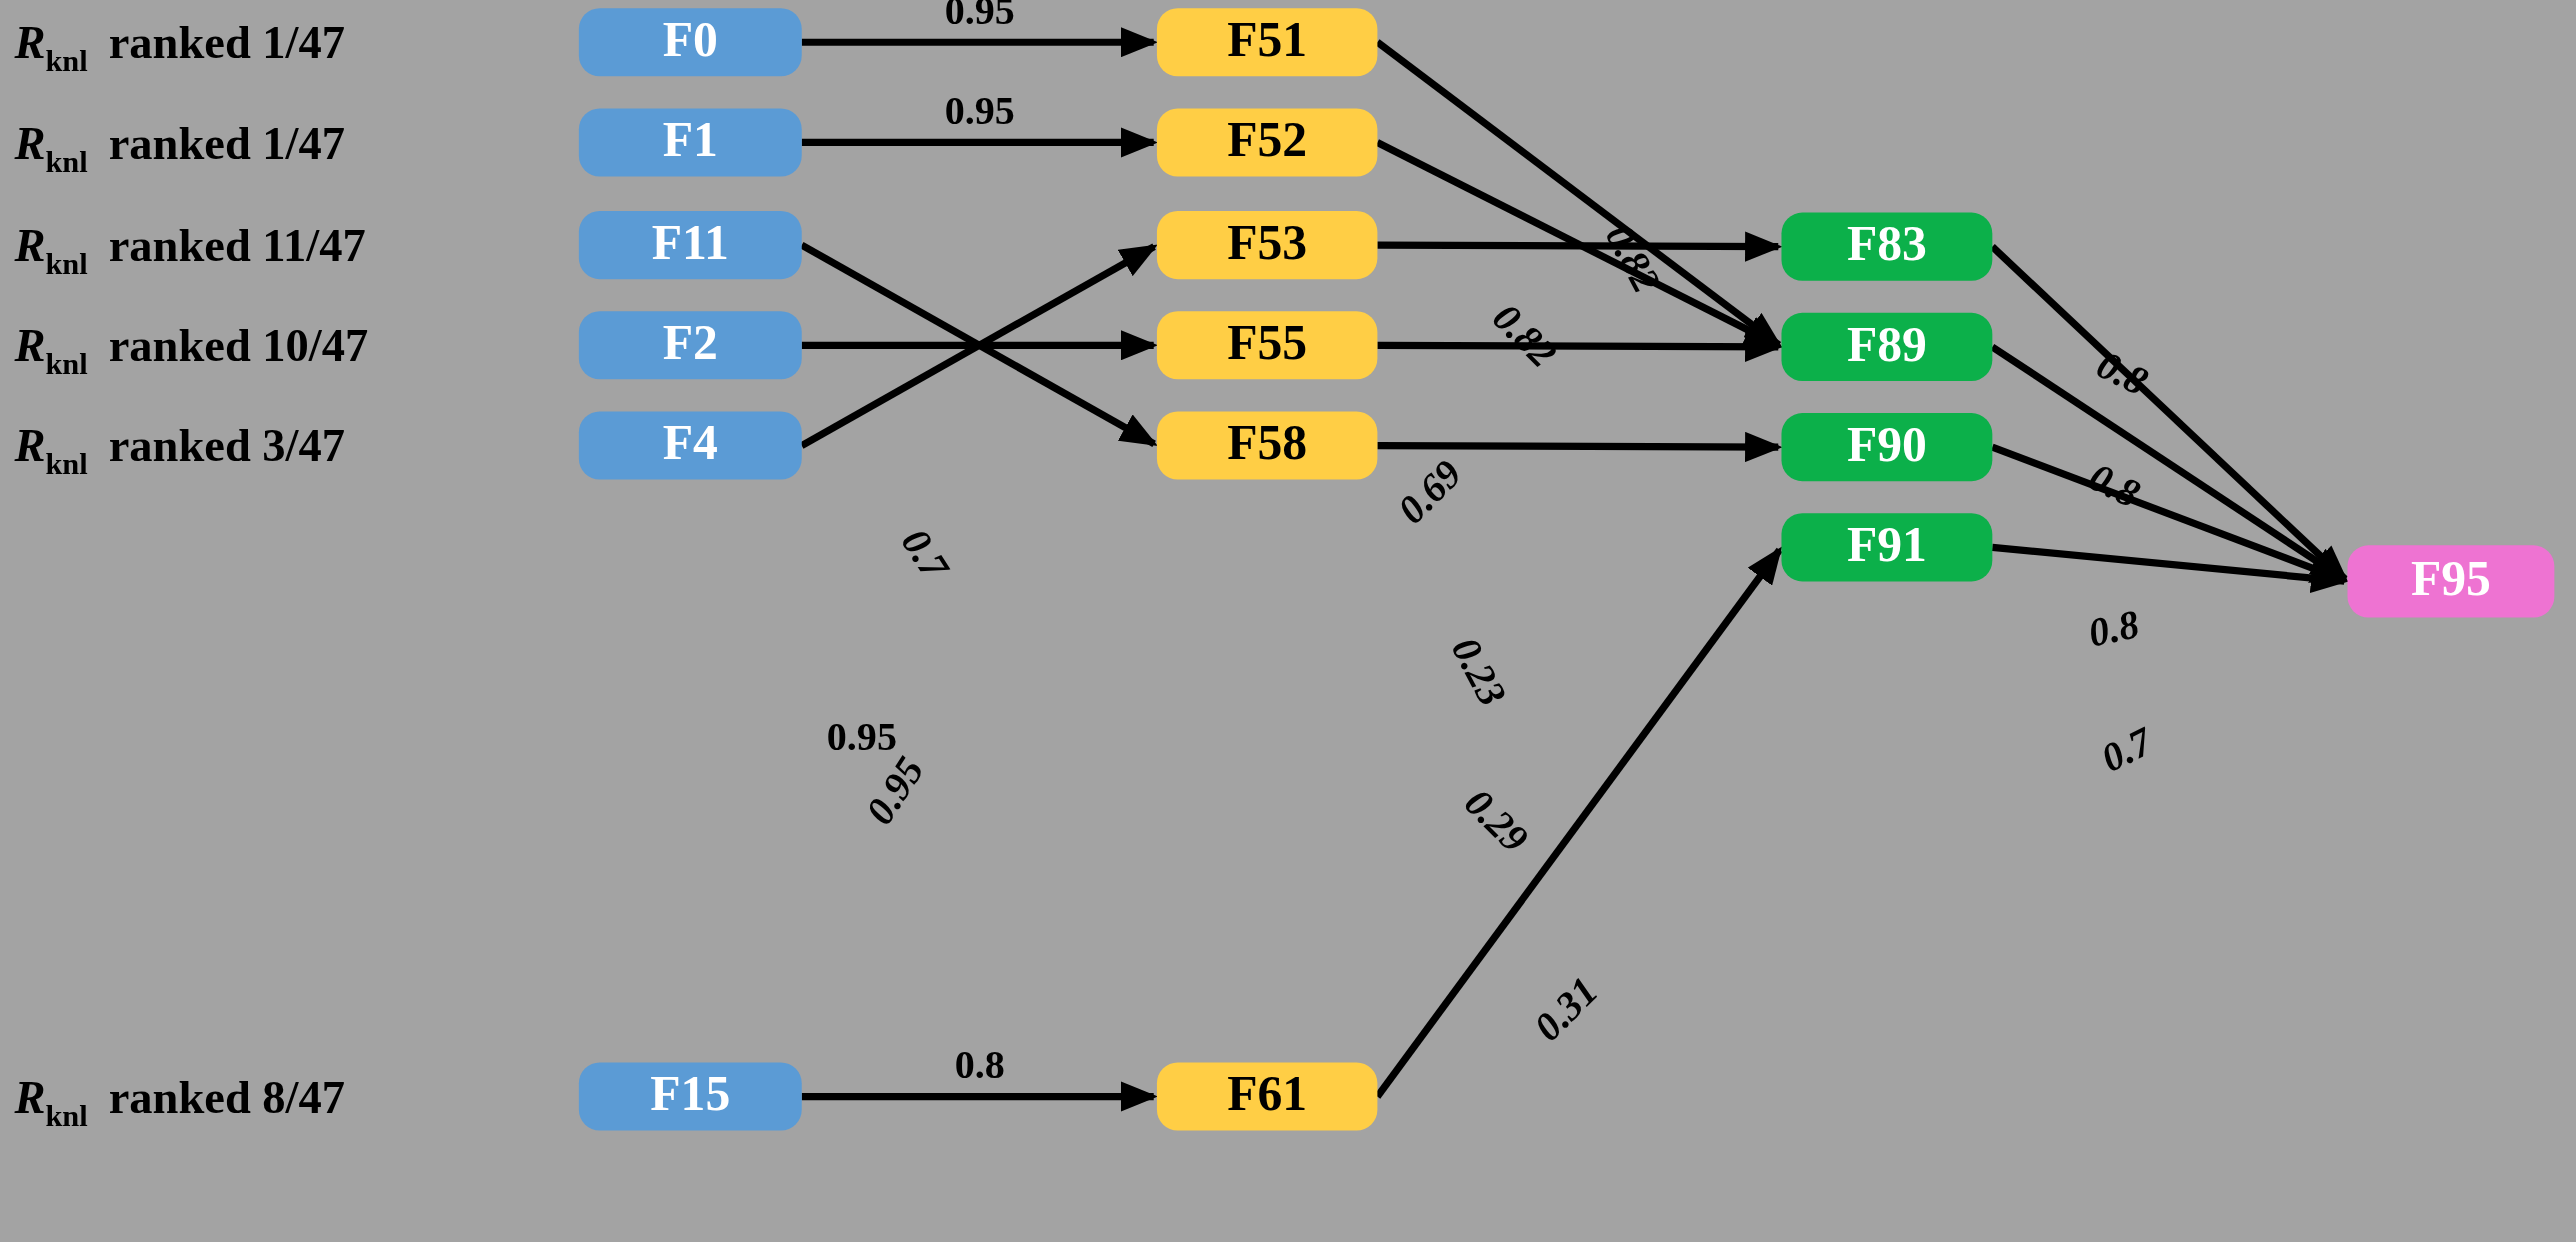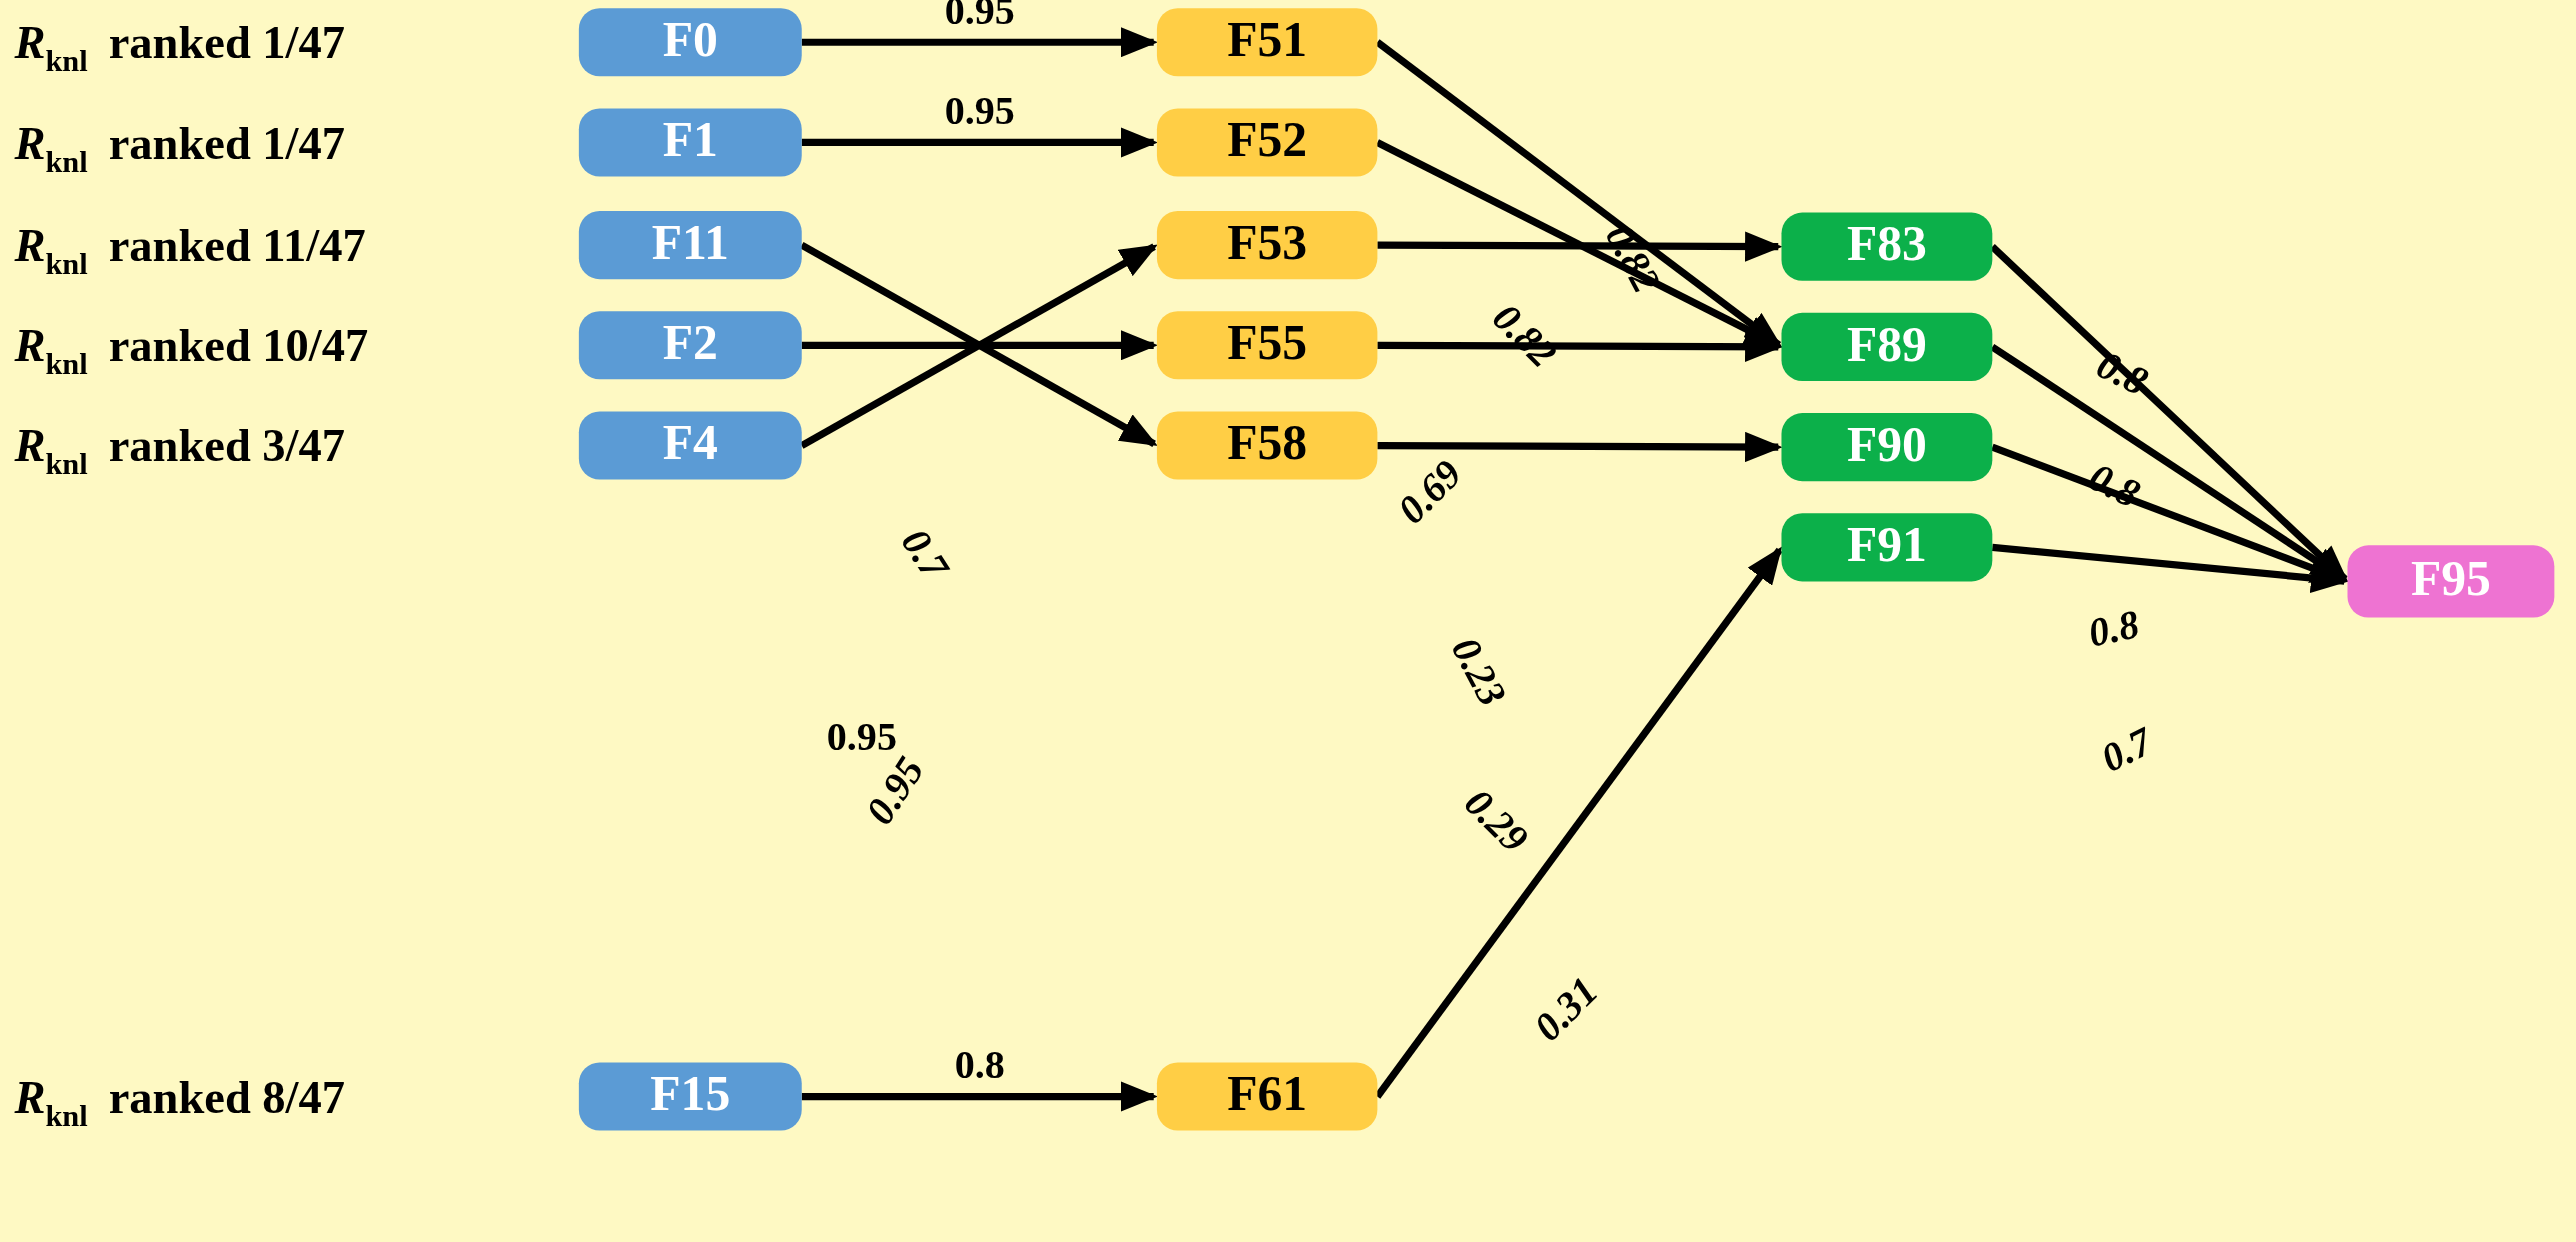--- a/index.html
+++ b/index.html
@@ -4,21 +4,21 @@
 <style>
   html, body {
     margin: 0;
     padding: 0;
     background: #ffffff;
   }
   #stage {
     position: relative;
     width: 2576px;
     height: 1243px;
-    background: #fef9c3;
+    background: #a3a3a3;
     overflow: hidden;
     font-family: "Liberation Serif", "DejaVu Serif", serif;
   }
   svg.diagram {
     position: absolute;
     top: 0;
     left: 0;
     width: 2576px;
     height: 1243px;
   }

